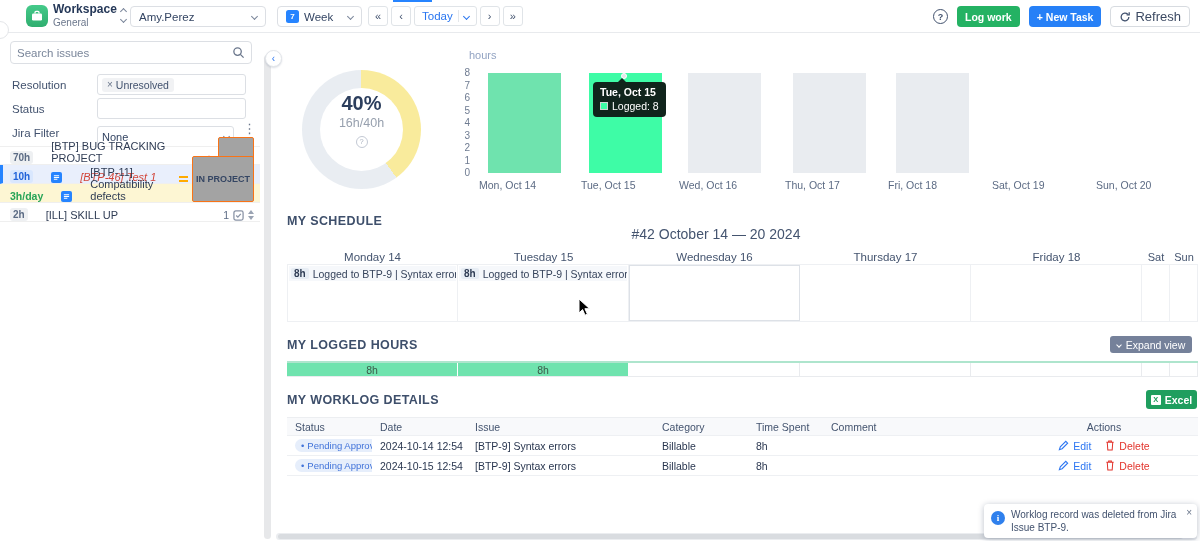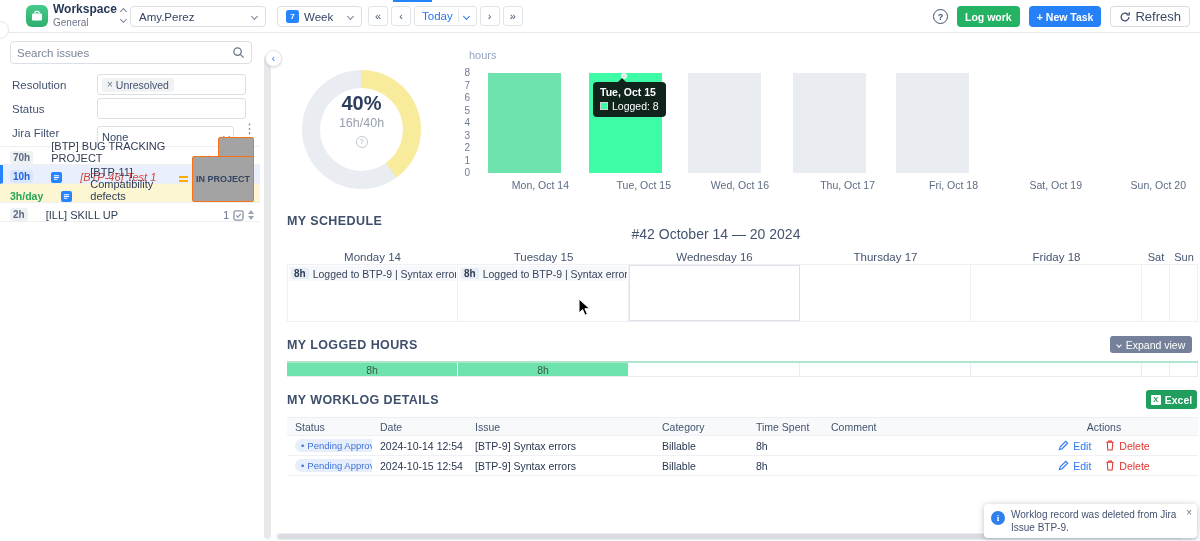--- a/index.html
+++ b/index.html
@@ -78,21 +78,21 @@
   #donut-pct { font-size:20px; font-weight:600; color:#2c3e5d; }
   #donut-sub { font-size:12.5px; color:#97a0ae; margin-top:1px; }
   #donut-help { width:12px; height:12px; border:1px solid #c3c9d4; border-radius:50%; color:#aab2bf; font-size:7.5px; display:inline-flex; align-items:center; justify-content:center; margin-top:3px; }
 
   
   #chart { position:absolute; left:457px; top:45px; width:745px; height:160px; }
   #chart-ylabel { position:absolute; left:12px; top:4px; font-size:11px; color:#93a4c3; }
   #yticks { position:absolute; left:0; top:23px; height:110px; width:13px; display:flex; flex-direction:column; justify-content:space-between; align-items:flex-end; font-size:10px; color:#6e7b91; line-height:1; }
   .bar { position:absolute; bottom:32px; width:73px; height:100px; cursor:pointer; }
   .bar.logged { background:#6fe3ae; } .bar.hovered { background:#3efca6; } .bar.empty { background:#e9ecf0; }
-  .xlab { position:absolute; top:134px; width:90px; text-align:right; font-size:10.5px; color:#5c6b84; }
+  .xlab { position:absolute; top:134px; width:90px; text-align:left; font-size:10.5px; color:#5c6b84; }
   #hover-dot { position:absolute; left:164px; top:28px; width:6px; height:6px; border-radius:50%; background:#e3e5e8; border:1px solid #fff; z-index:3; }
   #bar-tooltip { position:absolute; left:136px; top:37px; background:#10241c; border-radius:4px; padding:4px 7px 5px; color:#fff; z-index:3; }
   #bar-tooltip::before { content:""; position:absolute; top:-4px; left:25px; border-left:4px solid transparent; border-right:4px solid transparent; border-bottom:4px solid #10241c; }
   #tt-title { font-size:10.5px; font-weight:700; white-space:nowrap; }
   #tt-row { display:flex; align-items:center; gap:4px; margin-top:2px; }
   #tt-swatch { width:8px; height:8px; background:#3efca6; border:1px solid #cfd4d2; flex:none; }
   #tt-val { font-size:10.5px; white-space:nowrap; }
 
   
   .sec-heading { position:absolute; font-size:12.5px; font-weight:700; color:#3e4f6b; letter-spacing:.4px; }

